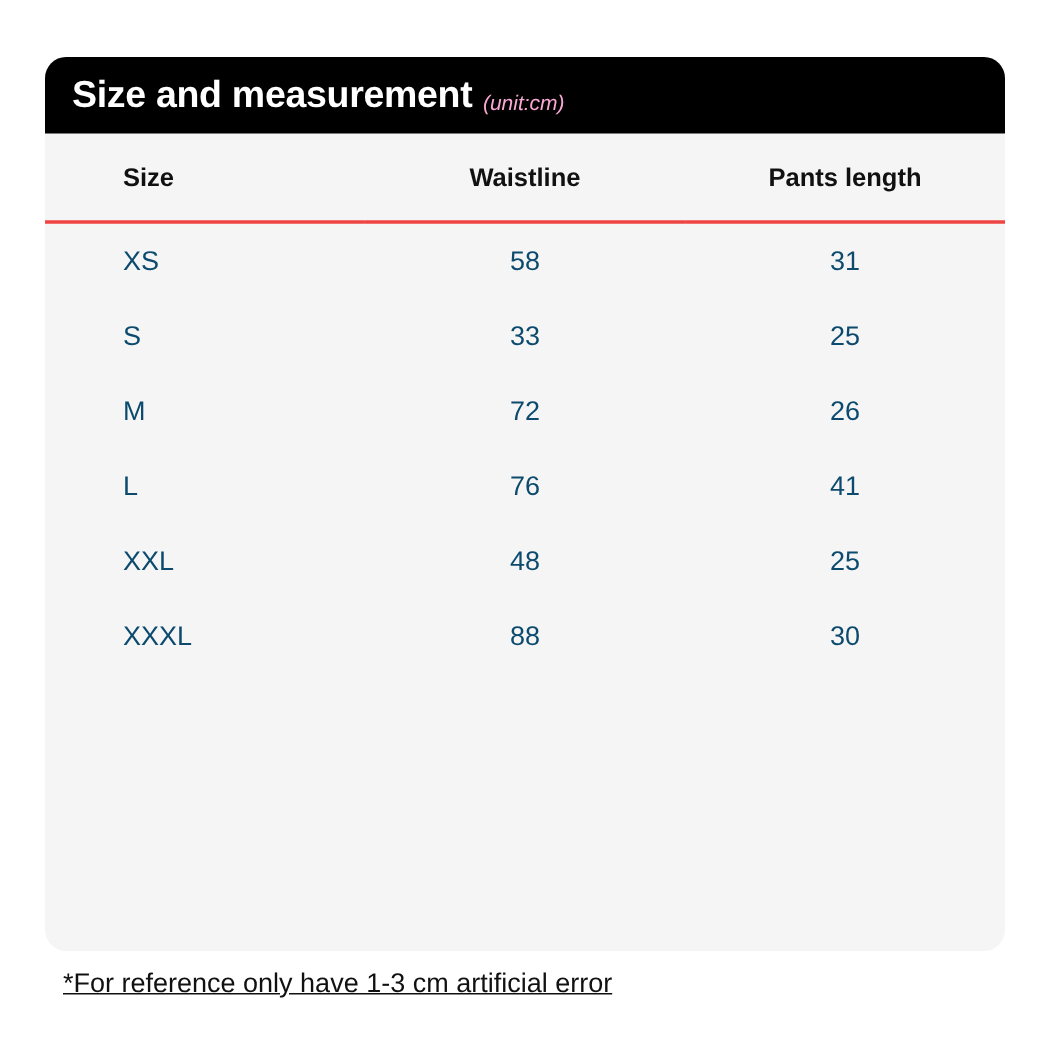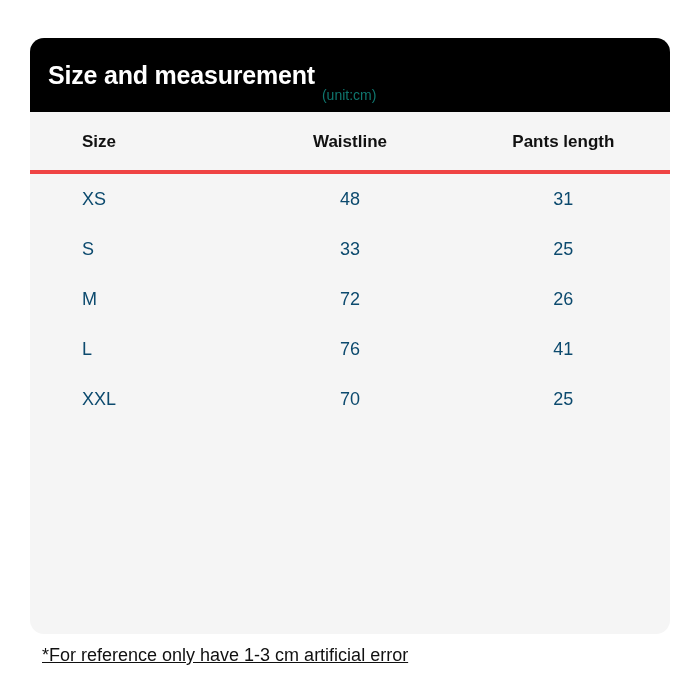--- a/index.html
+++ b/index.html
@@ -17,52 +17,53 @@
     position: absolute;
     left: 30px;
     top: 38px;
     width: 640px;
     height: 596px;
     background: #f5f5f5;
     border-radius: 14px;
     overflow: hidden;
   }
   .card-header {
-    height: 74px;
+    height: 51px;
     background: #000000;
     display: flex;
     align-items: center;
     padding-left: 18px;
     box-sizing: border-box;
   }
   .header-title {
     color: #ffffff;
     font-size: 25px;
     font-weight: bold;
     letter-spacing: -0.2px;
   }
   .header-unit {
-    color: #0f766e;
+    color: #f9a8d4;
     font-size: 14px;
     margin-left: 7px;
     position: relative;
-    top: 20px;
+    top: 4px;
+    font-style: italic;
   }
   table.size-table {
     width: 100%;
     border-collapse: collapse;
     table-layout: fixed;
   }
   table.size-table th {
     font-size: 17px;
     font-weight: bold;
     color: #111111;
     text-align: center;
     padding: 20px 0 18px 0;
-    border-bottom: 4px solid #ef4444;
+    border-bottom: 2px solid #ef4444;
   }
   table.size-table th.col-size,
   table.size-table td.col-size {
     text-align: left;
     padding-left: 52px;
   }
   table.size-table td {
     font-size: 18px;
     color: #0c4a6e;
     text-align: center;
@@ -90,40 +91,45 @@
     <thead>
       <tr>
         <th class="col-size">Size</th>
         <th>Waistline</th>
         <th>Pants length</th>
       </tr>
     </thead>
     <tbody>
       <tr>
         <td class="col-size">XS</td>
-        <td>48</td>
+        <td>58</td>
         <td>31</td>
       </tr>
       <tr>
         <td class="col-size">S</td>
         <td>33</td>
         <td>25</td>
       </tr>
       <tr>
         <td class="col-size">M</td>
         <td>72</td>
         <td>26</td>
       </tr>
       <tr>
         <td class="col-size">L</td>
         <td>76</td>
         <td>41</td>
       </tr>
       <tr>
         <td class="col-size">XXL</td>
-        <td>70</td>
+        <td>48</td>
         <td>25</td>
+      </tr>
+      <tr>
+        <td class="col-size">XXXL</td>
+        <td>88</td>
+        <td>30</td>
       </tr>
     </tbody>
   </table>
 </div>
 
 <div class="footnote">*For reference only have 1-3 cm artificial error</div>
 
 </body></html>

